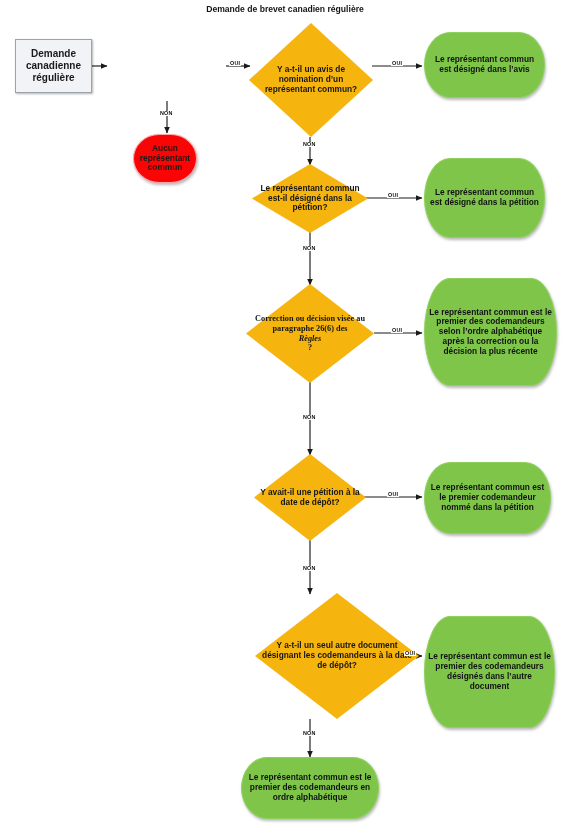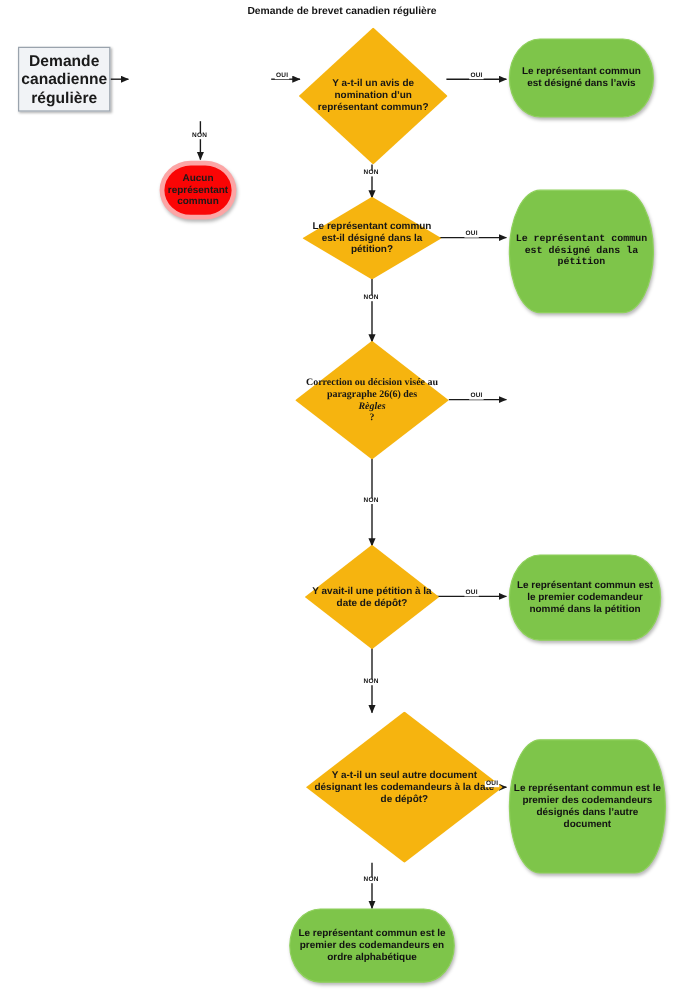--- a/index.html
+++ b/index.html
@@ -13,36 +13,36 @@
 
   
   .node{position:absolute;box-sizing:border-box;display:flex;
         align-items:center;justify-content:center;text-align:center;
         font-weight:bold;line-height:1.18;z-index:2;}
   .node span{display:block;padding:0 3px;}
 
   
   .start{background:#f1f3f6;border:1px solid #9aa3ad;
          box-shadow:1px 1px 2px rgba(0,0,0,.30);
-         font-size:13px;color:#1a1a1a;}
+         font-size:10px;color:#1a1a1a;}
 
   
   .diamond{background:transparent;}
   .diamond .dshape{position:absolute;left:0;top:0;width:100%;height:100%;
         background:#f6b40f;
         -webkit-clip-path:polygon(50% 0,100% 50%,50% 100%,0 50%);
         clip-path:polygon(50% 0,100% 50%,50% 100%,0 50%);
         filter:drop-shadow(1px 1px 1px rgba(0,0,0,.35));}
   .diamond .dtext{position:relative;z-index:1;font-size:8.3px;
         color:#161616;padding:0 6px;}
 
   
   .pill{border-radius:26px/50%;box-shadow:1px 2px 3px rgba(0,0,0,.28);}
   .green{background:#7ec54a;border:1px solid #8fd15c;font-size:8.3px;color:#121212;}
-  .red{background:#fa0505;border:4px solid #fca5a5;font-size:8.3px;color:#1a1a1a;}
+  .red{background:#fa0505;border:1px solid #fca5a5;font-size:8.3px;color:#1a1a1a;}
 
   
   .elabel{position:absolute;z-index:3;font-size:5.4px;font-weight:bold;
           color:#111;letter-spacing:.2px;background:#fff;padding:0 1px;
           line-height:1;}
 
   #title{position:absolute;left:0;top:4px;width:570px;text-align:center;
          font-size:8.6px;font-weight:bold;color:#141414;z-index:4;}
 
   .ital{font-style:italic;}
@@ -106,33 +106,36 @@
 
   <div class="node pill green" style="left:424px;top:32px;width:121px;height:66px;justify-content:flex-end;">
     <span>Le représentant commun est désigné dans l’avis</span>
   </div>
 
   <div class="node diamond" style="left:252px;top:164px;width:116px;height:69px;">
     <div class="dshape"></div>
     <div class="dtext">Le représentant commun est-il désigné dans la pétition?</div>
   </div>
 
-  <div class="node pill green" style="left:424px;top:158px;width:121px;height:103px;font-family:Liberation Mono, monospace;">
+  <div class="node pill green" style="left:424px;top:158px;width:121px;height:80px;">
     <span>Le représentant commun est désigné dans la pétition</span>
   </div>
 
   <div class="node diamond" style="left:246px;top:284px;width:128px;height:99px;font-family:Liberation Serif, serif;">
     <div class="dshape"></div>
     <div class="dtext">
       <span>Correction ou décision visée au paragraphe 26(6) des </span>
         <span class="ital">Règles</span>
         <span>?</span>
     </div>
   </div>
 
+  <div class="node pill green" style="left:424px;top:278px;width:133px;height:108px;">
+    <span>Le représentant commun est le premier des codemandeurs selon l’ordre alphabétique après la correction ou la décision la plus récente</span>
+  </div>
 
   <div class="node diamond" style="left:254px;top:454px;width:112px;height:87px;">
     <div class="dshape"></div>
     <div class="dtext">Y avait-il une pétition à la date de dépôt?</div>
   </div>
 
   <div class="node pill green" style="left:424px;top:462px;width:127px;height:72px;">
     <span>Le représentant commun est le premier codemandeur nommé dans la pétition</span>
   </div>
 

